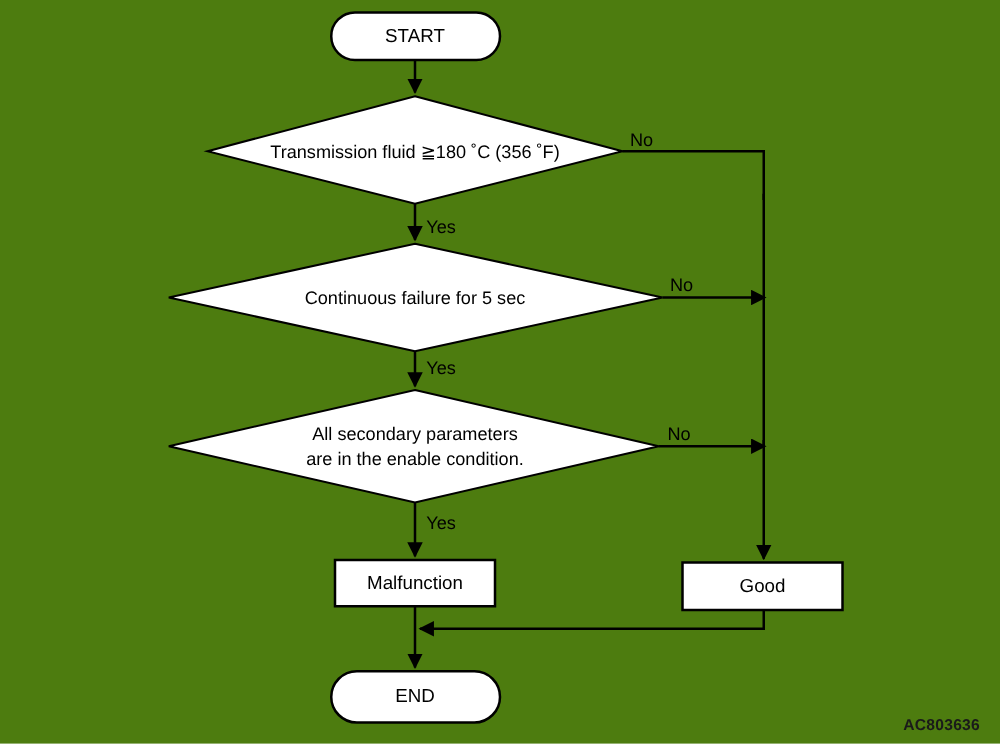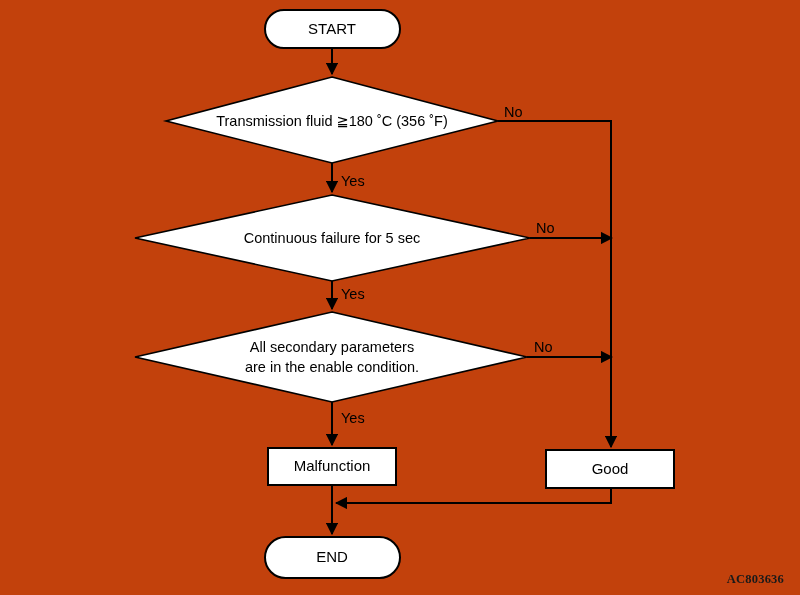--- a/index.html
+++ b/index.html
@@ -7,21 +7,21 @@
     padding: 0;
     background: #ffffff;
   }
   body {
     font-family: "Liberation Sans", sans-serif;
   }
   #page {
     position: relative;
     width: 800px;
     height: 595px;
-    background: #c2410c;
+    background: #4d7c0f;
     overflow: hidden;
   }
   #flow-svg {
     position: absolute;
     left: 0;
     top: 0;
     width: 800px;
     height: 595px;
   }
   .node-shape {
@@ -55,21 +55,21 @@
   .edge-label {
     font-family: "Liberation Sans", sans-serif;
     font-size: 14.5px;
     fill: #000000;
     text-anchor: start;
   }
   .corner-code {
     position: absolute;
     right: 16px;
     bottom: 8px;
-    font-family: Liberation Serif, serif;
+    font-family: Liberation Sans, sans-serif;
     font-size: 12.5px;
     font-weight: bold;
     color: #1a1a1a;
     letter-spacing: 0.2px;
     margin-top: 36px;
   }
 </style>
 </head>
 <body>
 

